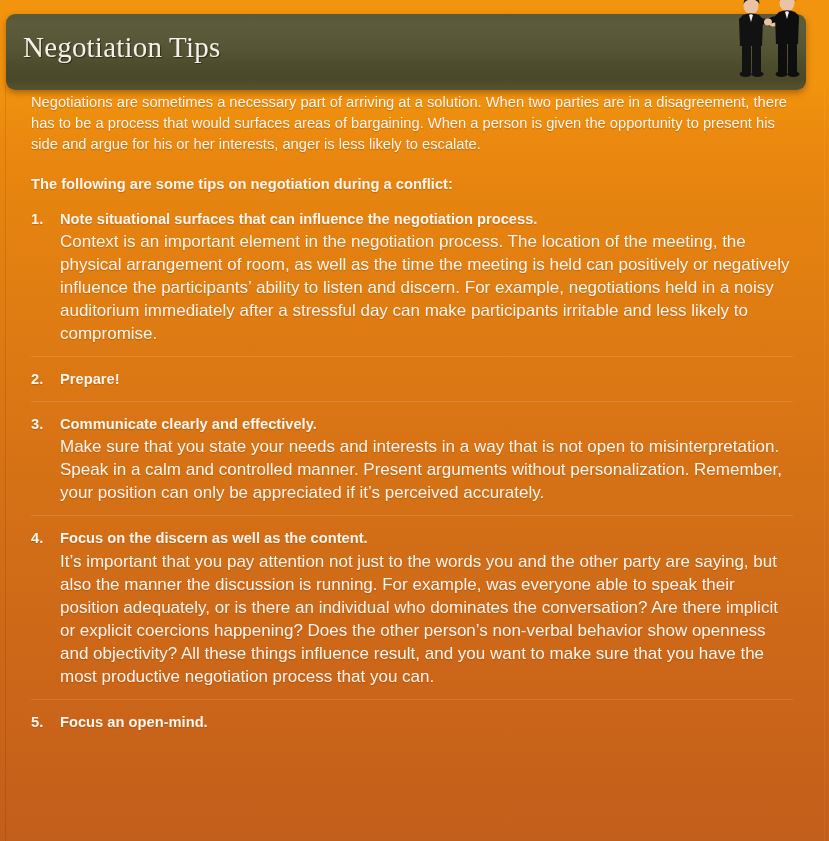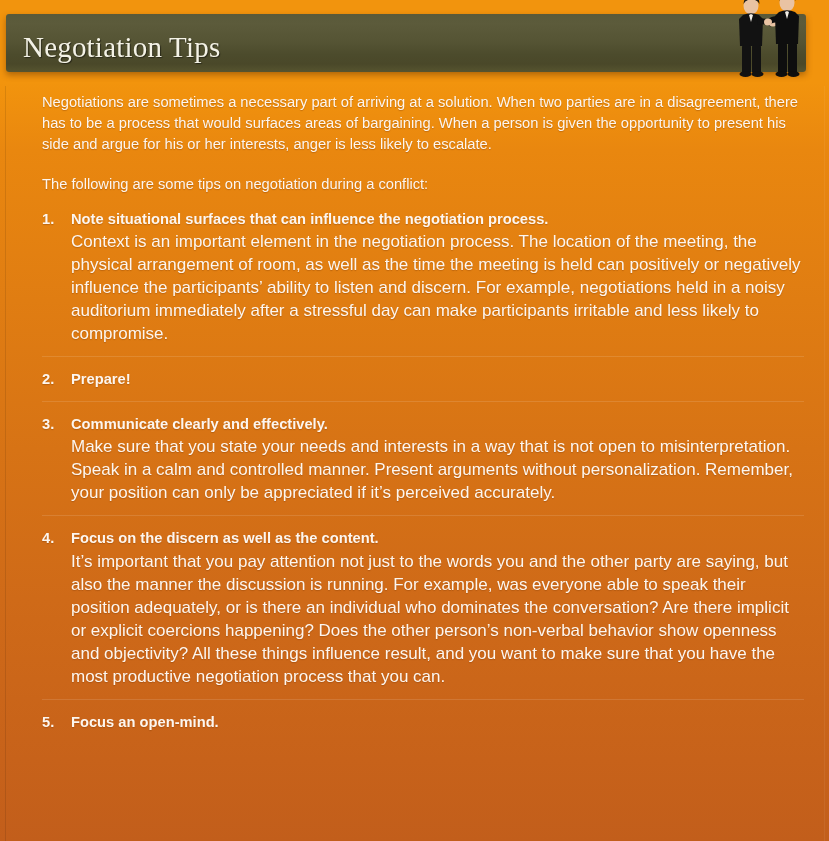--- a/index.html
+++ b/index.html
@@ -49,23 +49,23 @@
     height: 755px;
     background: rgba(255,255,255,0.06);
   }
 
   
   #header-bar {
     position: absolute;
     left: 6px;
     top: 14px;
     width: 800px;
-    height: 58px;
+    height: 76px;
     box-sizing: border-box;
-    border-radius: 3px;
+    border-radius: 9px;
     background:
       linear-gradient(to bottom,
         #595939 0%,
         #5c5b3b 16%,
         #555434 48%,
         #4c4b2c 70%,
         #4a4829 86%,
         #56542f 100%);
     box-shadow: 0 3px 6px rgba(90, 45, 5, 0.45);
     overflow: hidden;
@@ -94,28 +94,27 @@
 
   
   #content {
     position: absolute;
     left: 31px;
     top: 92px;
     width: 762px;
     color: #fdf6ef;
     font-size: 14.7px;
     line-height: 21.2px;
-    margin-left: 11px;
   }
   .para {
     margin: 0 0 18px 0;
     color: #fdf6ef;
     text-shadow: 0 1px 1px rgba(120,55,5,0.35);
   }
-  .para.tight { margin-bottom: 14px; }
+  .para.tight { margin-bottom: 14px; font-weight: bold; }
 
   
   #tips-list {
     margin: 0;
     padding: 0;
     list-style: none;
   }
   .tip-item {
     position: relative;
     padding: 0 0 0 29px;

